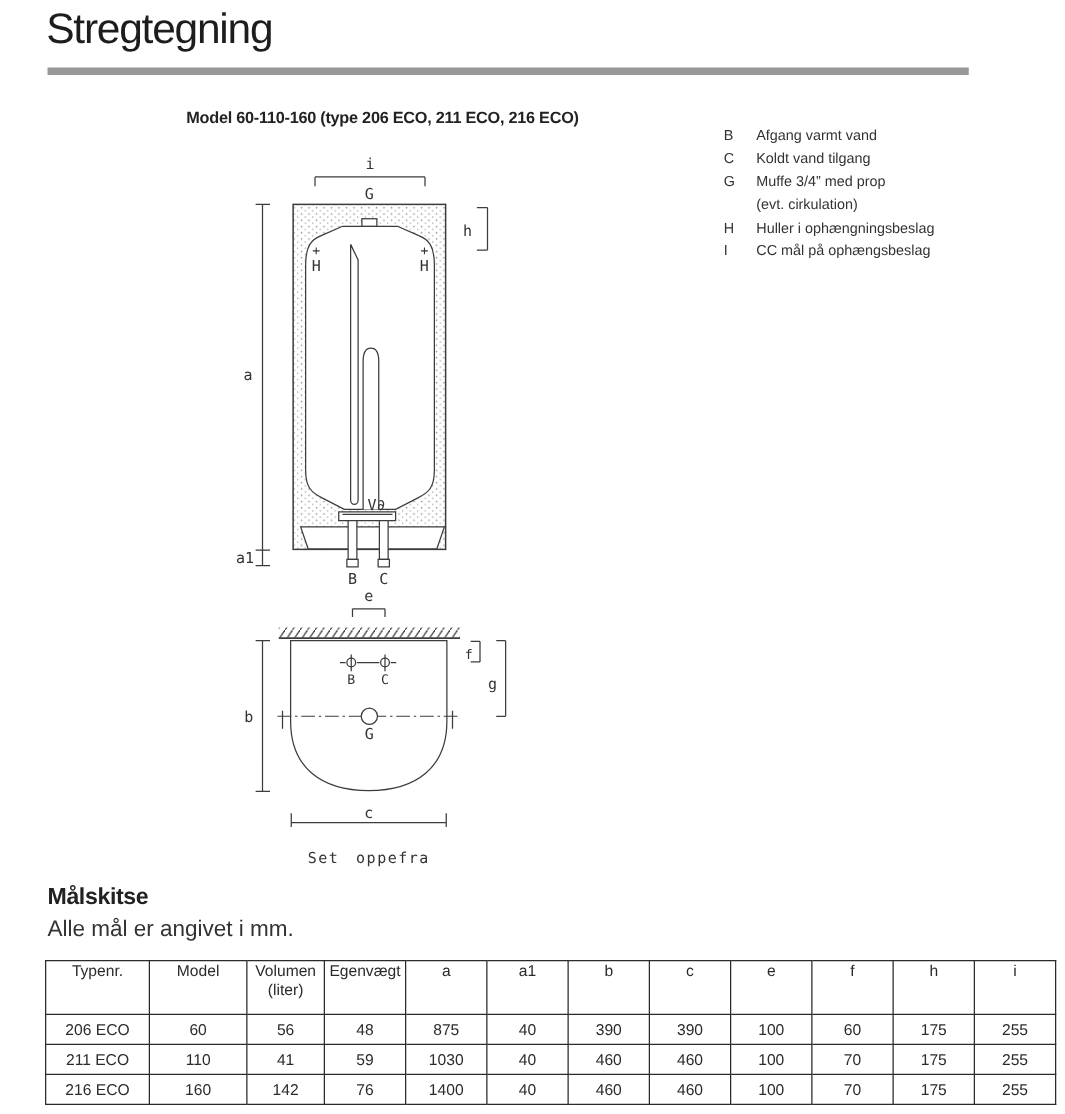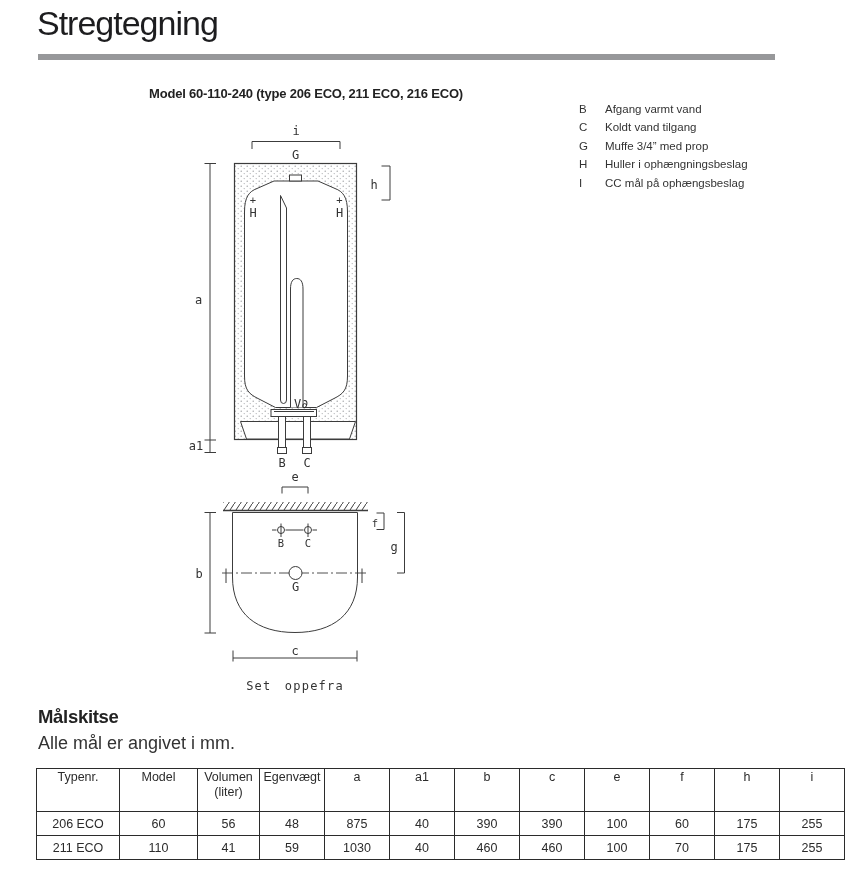--- a/index.html
+++ b/index.html
@@ -42,35 +42,36 @@
   .dt-sm{font-size:10.5px;}
   .ln{stroke:#3c3c3c;stroke-width:1;fill:none;}
   .wf{fill:#ffffff;stroke:#3c3c3c;stroke-width:1;}
 </style>
 </head>
 <body>
 
 <div class="page-title">Stregtegning</div>
 <div class="title-rule"></div>
 
-<div class="model-caption">Model 60-110-240 (type 206 ECO, 211 ECO, 216 ECO)</div>
+<div class="model-caption">Model 60-110-160 (type 206 ECO, 211 ECO, 216 ECO)</div>
 
 <div class="legend">
   <div class="legend-row">
     <span class="legend-key">B</span>
     <span class="legend-text">Afgang varmt vand</span>
   </div>
   <div class="legend-row">
     <span class="legend-key">C</span>
     <span class="legend-text">Koldt vand tilgang</span>
   </div>
   <div class="legend-row">
     <span class="legend-key">G</span>
     <span class="legend-text">Muffe 3/4” med prop</span>
   </div>
+  <div class="legend-text2">(evt. cirkulation)</div>
   <div class="legend-row">
     <span class="legend-key">H</span>
     <span class="legend-text">Huller i ophængningsbeslag</span>
   </div>
   <div class="legend-row">
     <span class="legend-key">I</span>
     <span class="legend-text">CC mål på ophængsbeslag</span>
   </div>
 </div>
 
@@ -231,14 +232,28 @@
       <td>59</td>
       <td>1030</td>
       <td>40</td>
       <td>460</td>
       <td>460</td>
       <td>100</td>
       <td>70</td>
       <td>175</td>
       <td>255</td>
     </tr>
+    <tr>
+      <td>216 ECO</td>
+      <td>160</td>
+      <td>142</td>
+      <td>76</td>
+      <td>1400</td>
+      <td>40</td>
+      <td>460</td>
+      <td>460</td>
+      <td>100</td>
+      <td>70</td>
+      <td>175</td>
+      <td>255</td>
+    </tr>
   </tbody>
 </table>
 
 </body></html>

